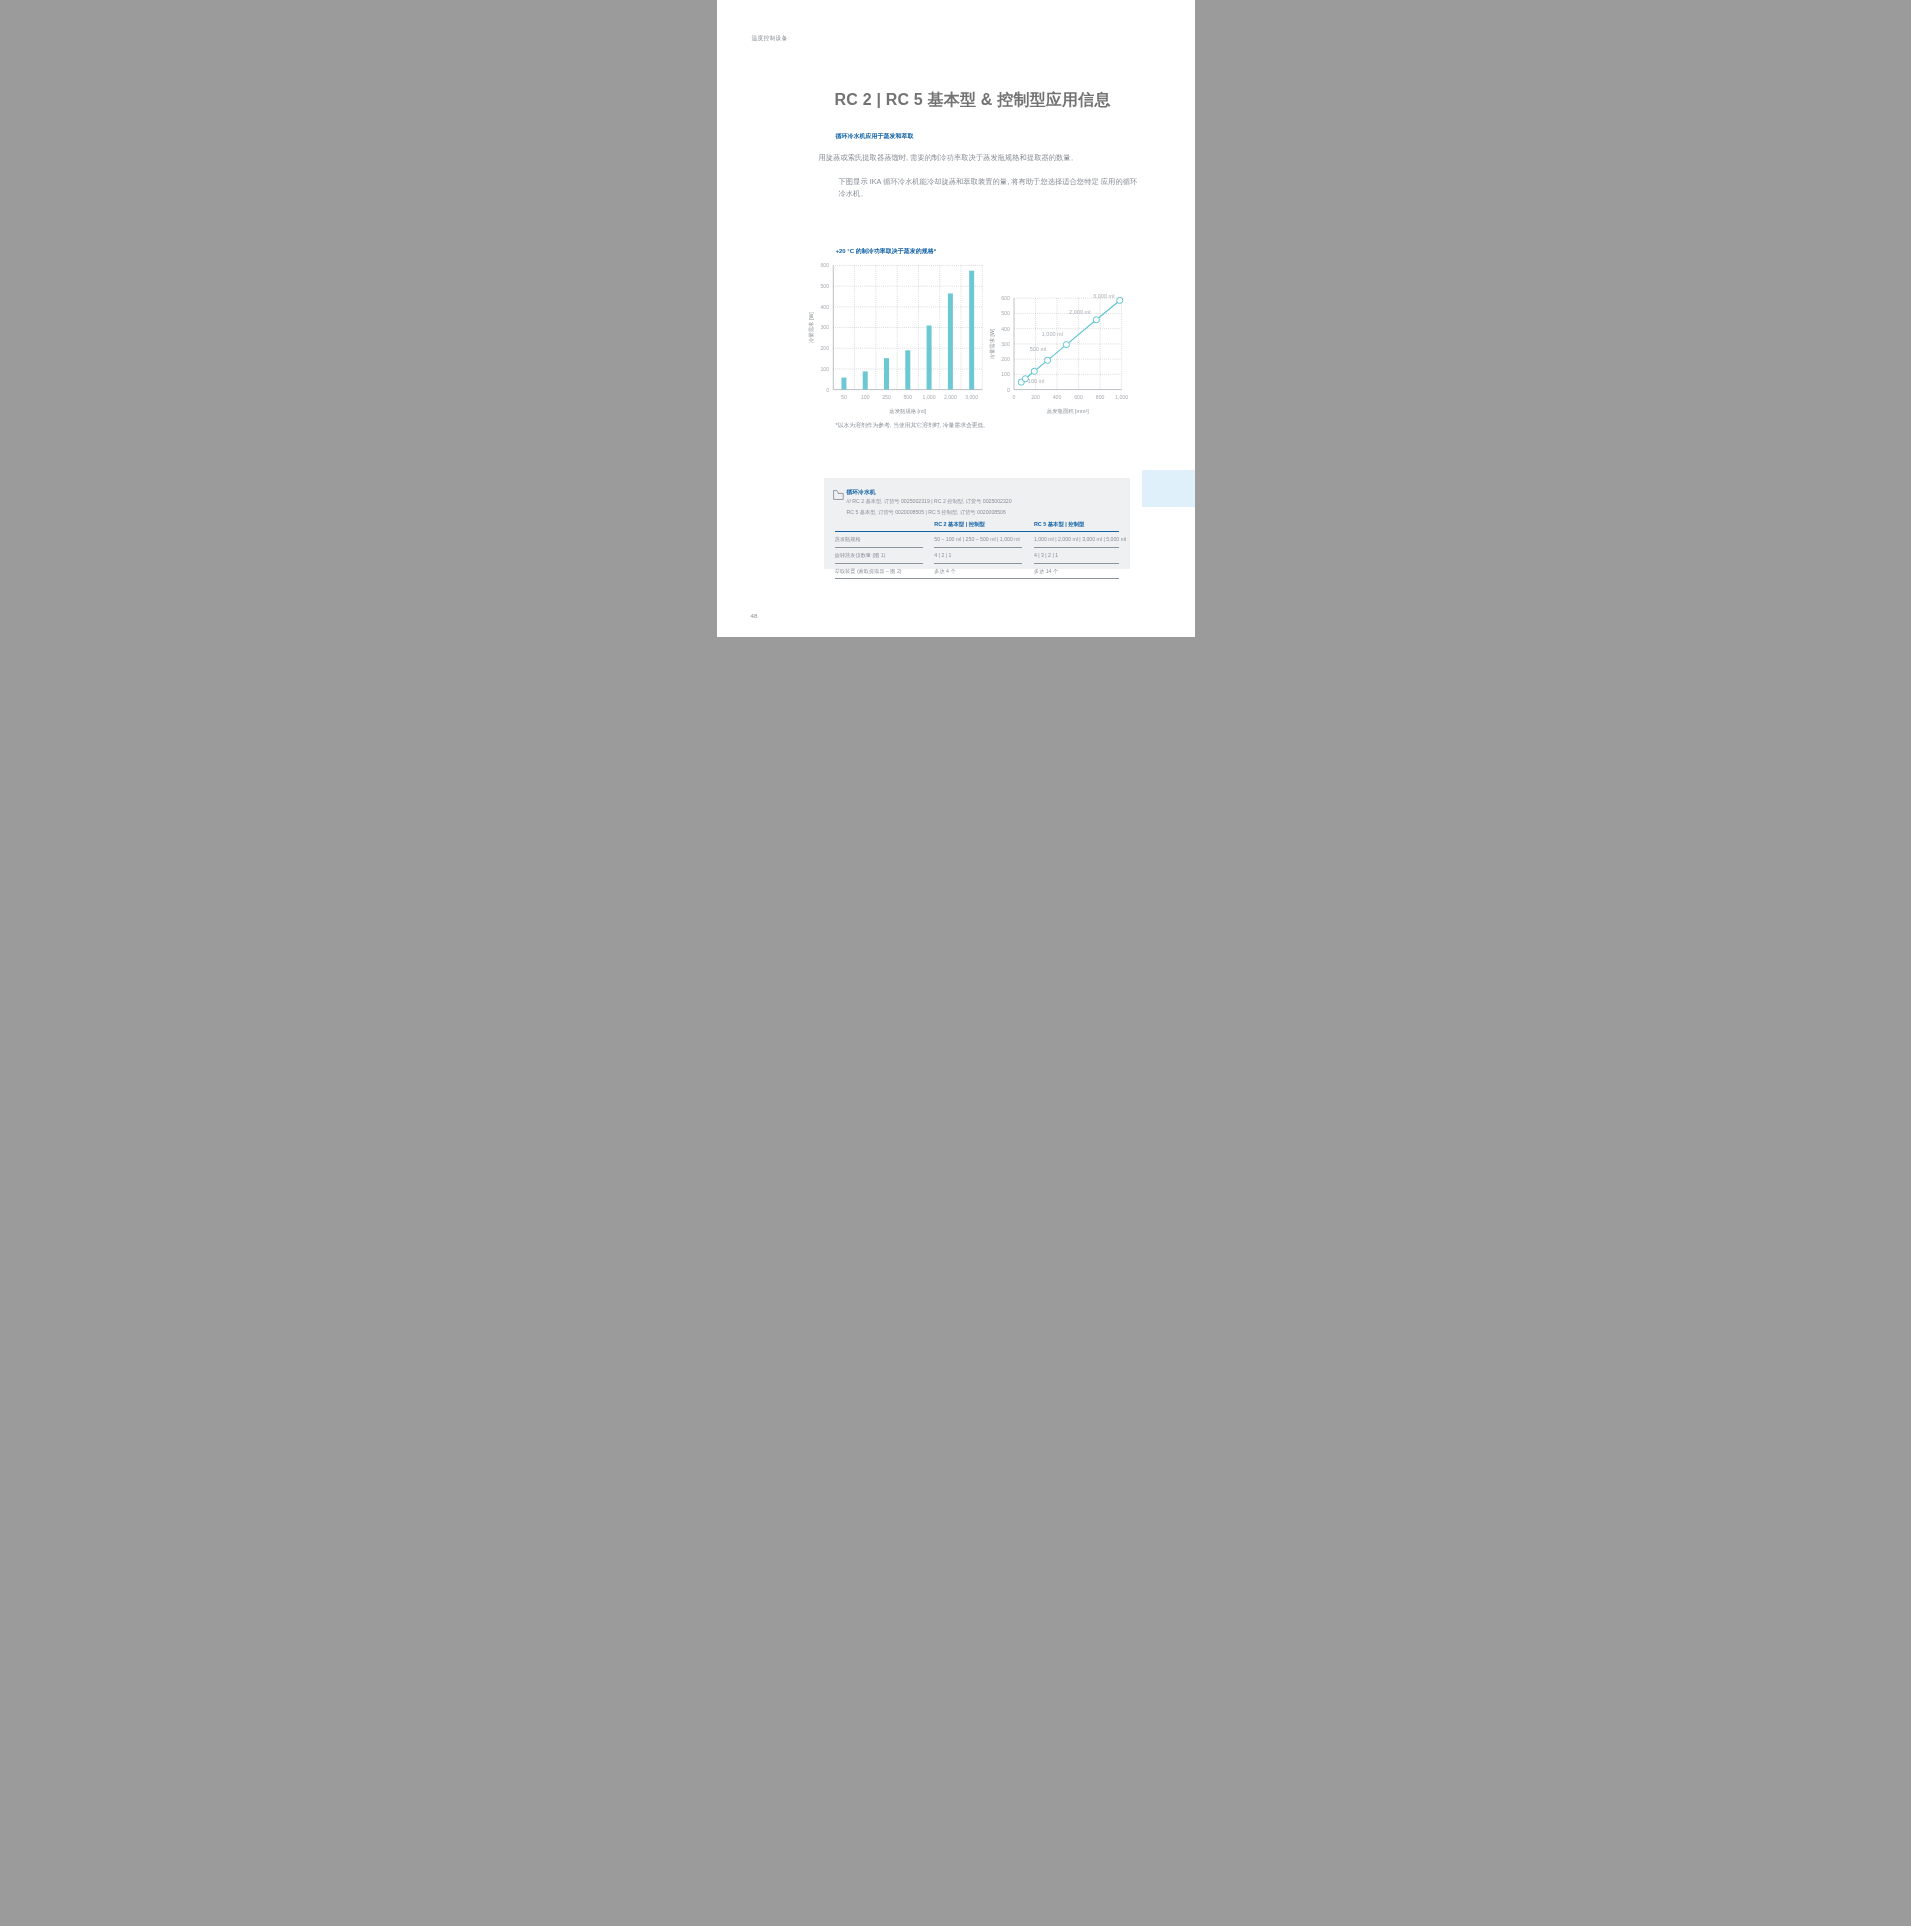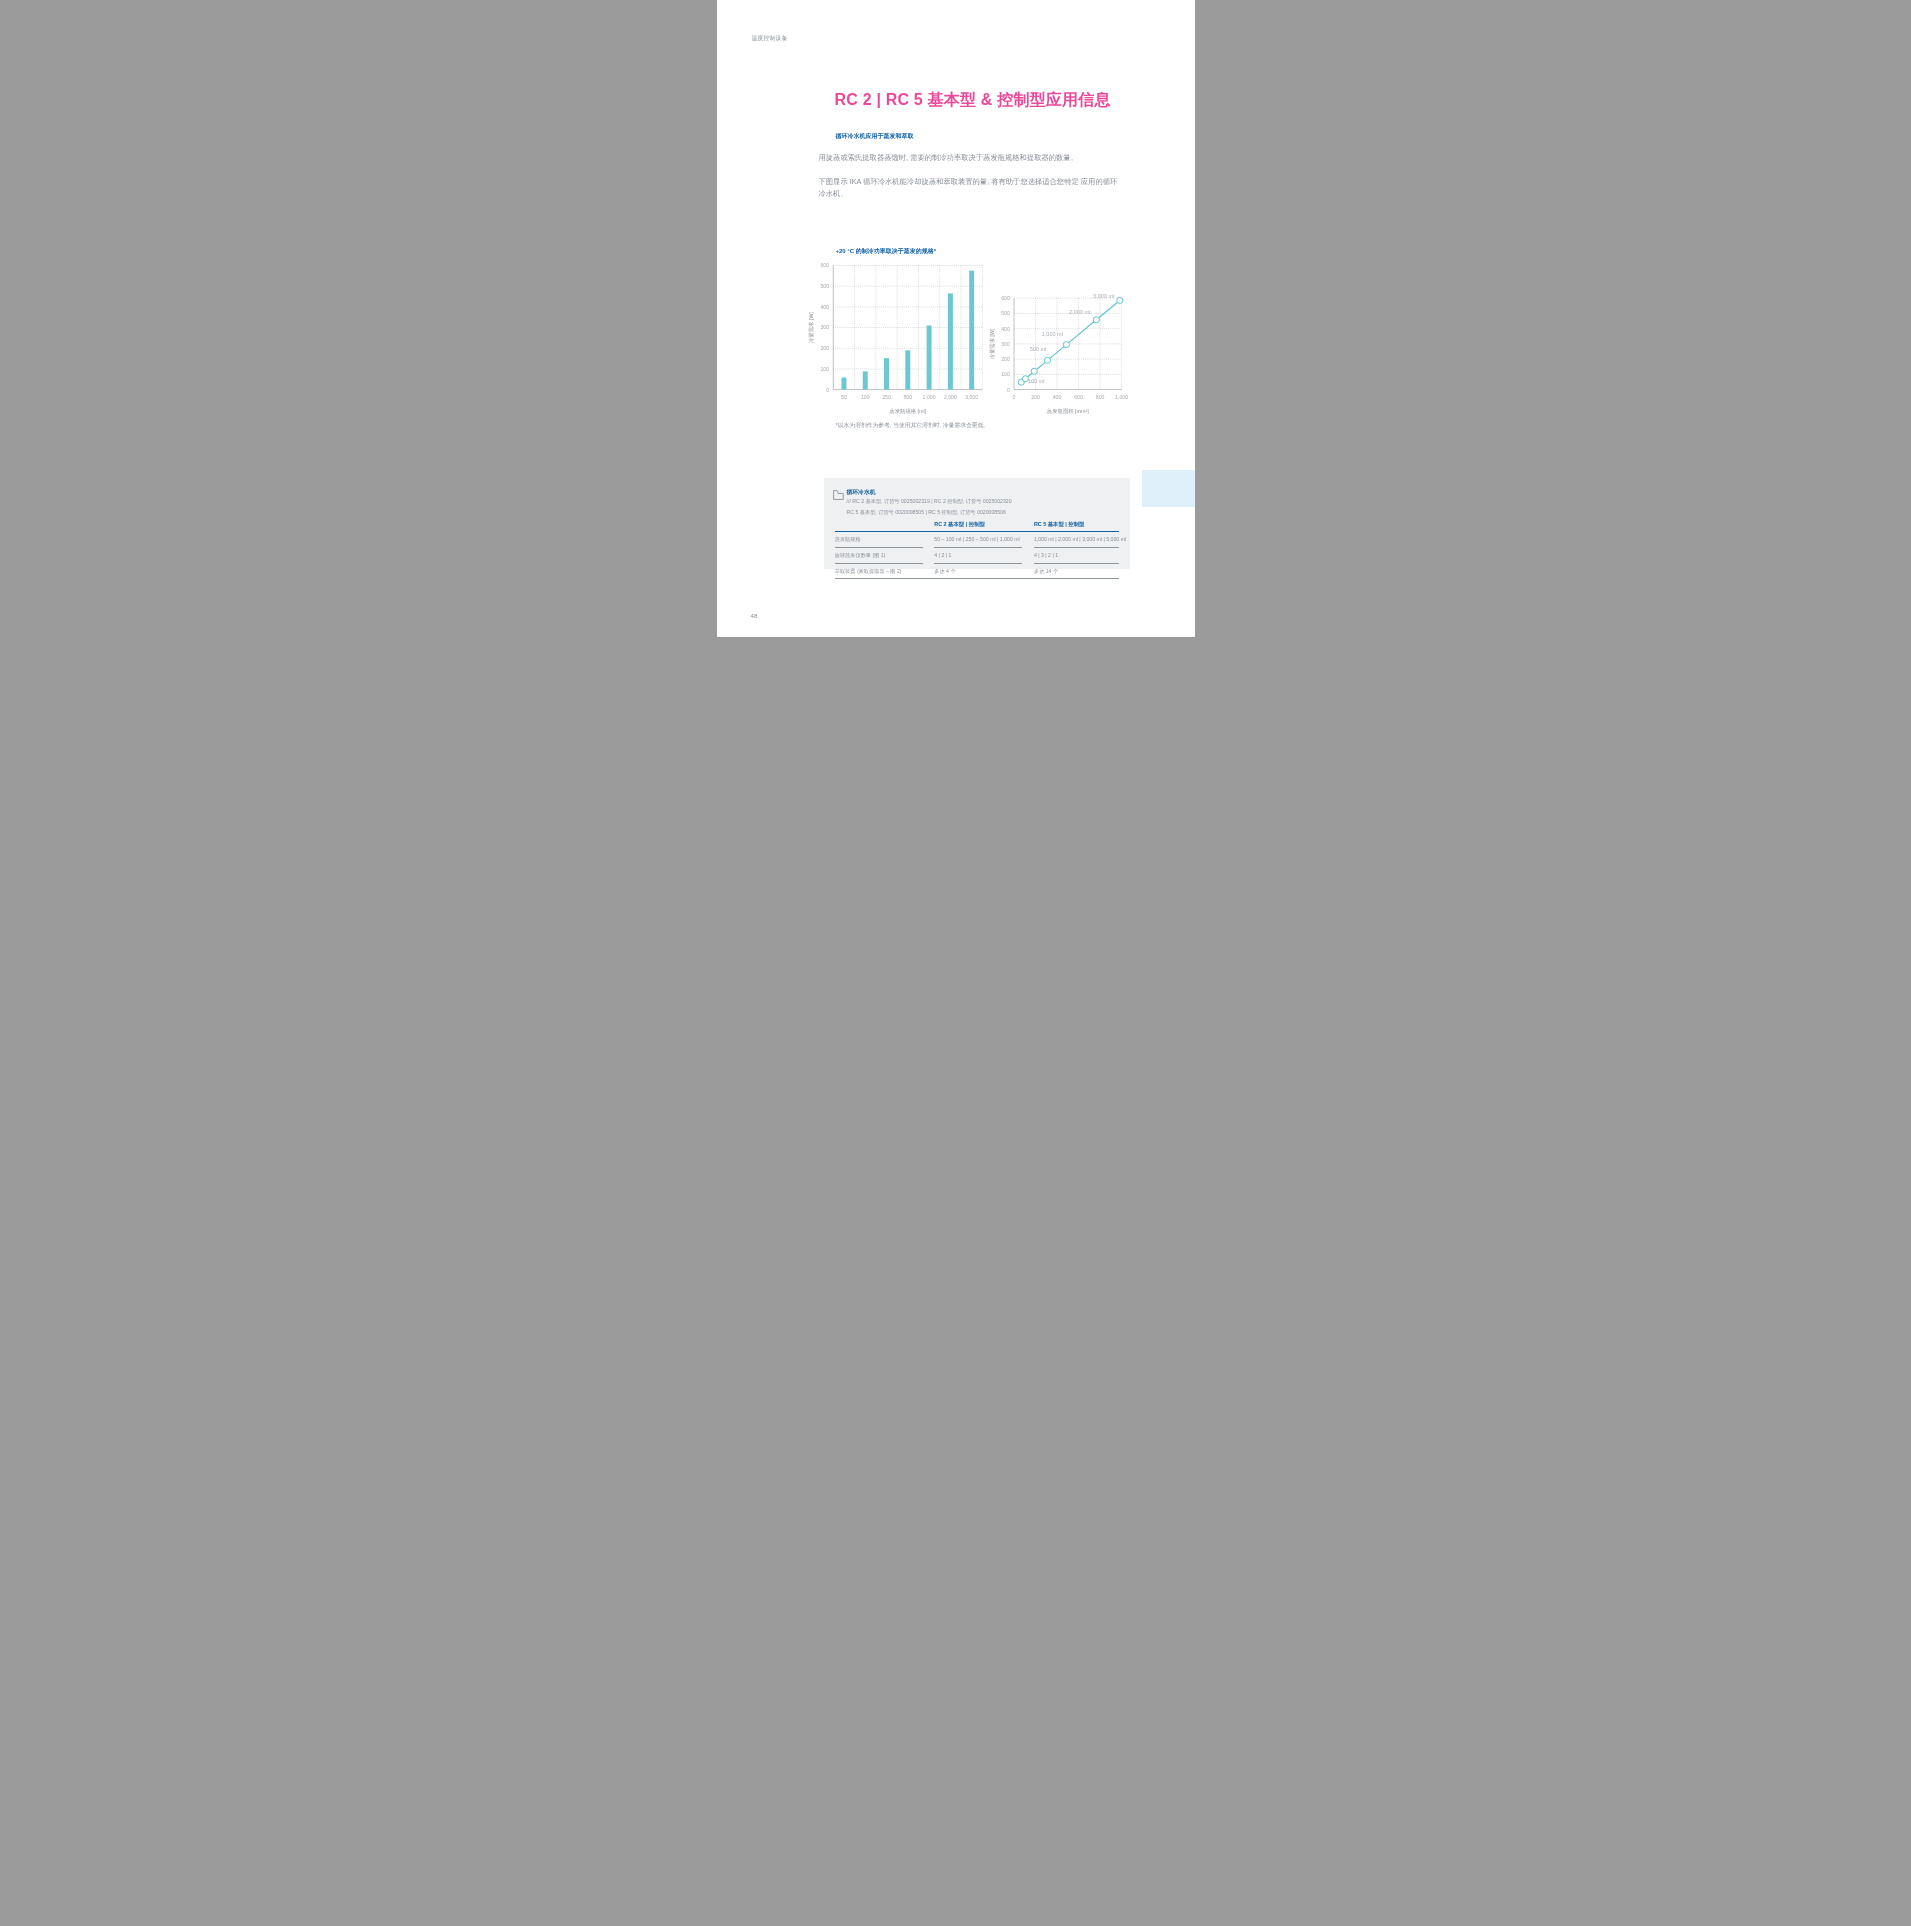--- a/index.html
+++ b/index.html
@@ -1,25 +1,25 @@
 <!DOCTYPE html>
 <html style="font-size:6.2px"><head>
 <meta charset="utf-8">
 <style>
   html,body{margin:0;padding:0;background:#9b9b9b;}
   .page{
     position:relative;width:478px;height:637px;margin:0 auto;background:#ffffff;
     font-family:"Liberation Sans","DejaVu Sans",sans-serif;overflow:hidden;
   }
   .hdr{position:absolute;left:35px;top:34px;font-size:5.8px;color:#858c95;letter-spacing:0.2px;}
-  .title{position:absolute;left:118px;top:79px;font-size:16px;font-weight:700;color:#ec4899;letter-spacing:0.2px;white-space:nowrap;}
+  .title{position:absolute;left:118px;top:79px;font-size:16px;font-weight:700;color:#737373;letter-spacing:0.2px;white-space:nowrap;}
   .subtitle{position:absolute;left:119px;top:132px;font-size:6px;font-weight:700;color:#0e5fa4;}
   .para{position:absolute;left:102px;color:#868d96;font-size:7.3px;line-height:12.3px;white-space:nowrap;}
   .p1{top:152px;}
-  .p2{top:176px;white-space:normal;width:300px;}
+  .p2{top:176px;white-space:normal;width:300px;margin-left:20px;}
   .chart-heading{position:absolute;left:119px;top:247px;font-size:6px;font-weight:700;color:#0e5fa4;}
   svg.chart{position:absolute;}
   #left-chart{left:89px;top:254px;}
   #right-chart{left:270px;top:254px;}
   svg .grid{stroke:#8f959b;stroke-width:1.3;stroke-dasharray:1.6 3.4;fill:none;}
   svg .axis{stroke:#9aa0a6;stroke-width:1.7;fill:none;}
   svg .tick{fill:#a6abb1;font-size:13.5px;font-family:"Liberation Sans","DejaVu Sans",sans-serif;}
   svg .axis-label{fill:#8f959b;font-size:14px;font-family:"Liberation Sans","DejaVu Sans",sans-serif;}
   svg .annot{fill:#aaafb5;font-size:14.5px;font-family:"Liberation Sans","DejaVu Sans",sans-serif;}
   svg .bar{fill:#6cc8d3;}

